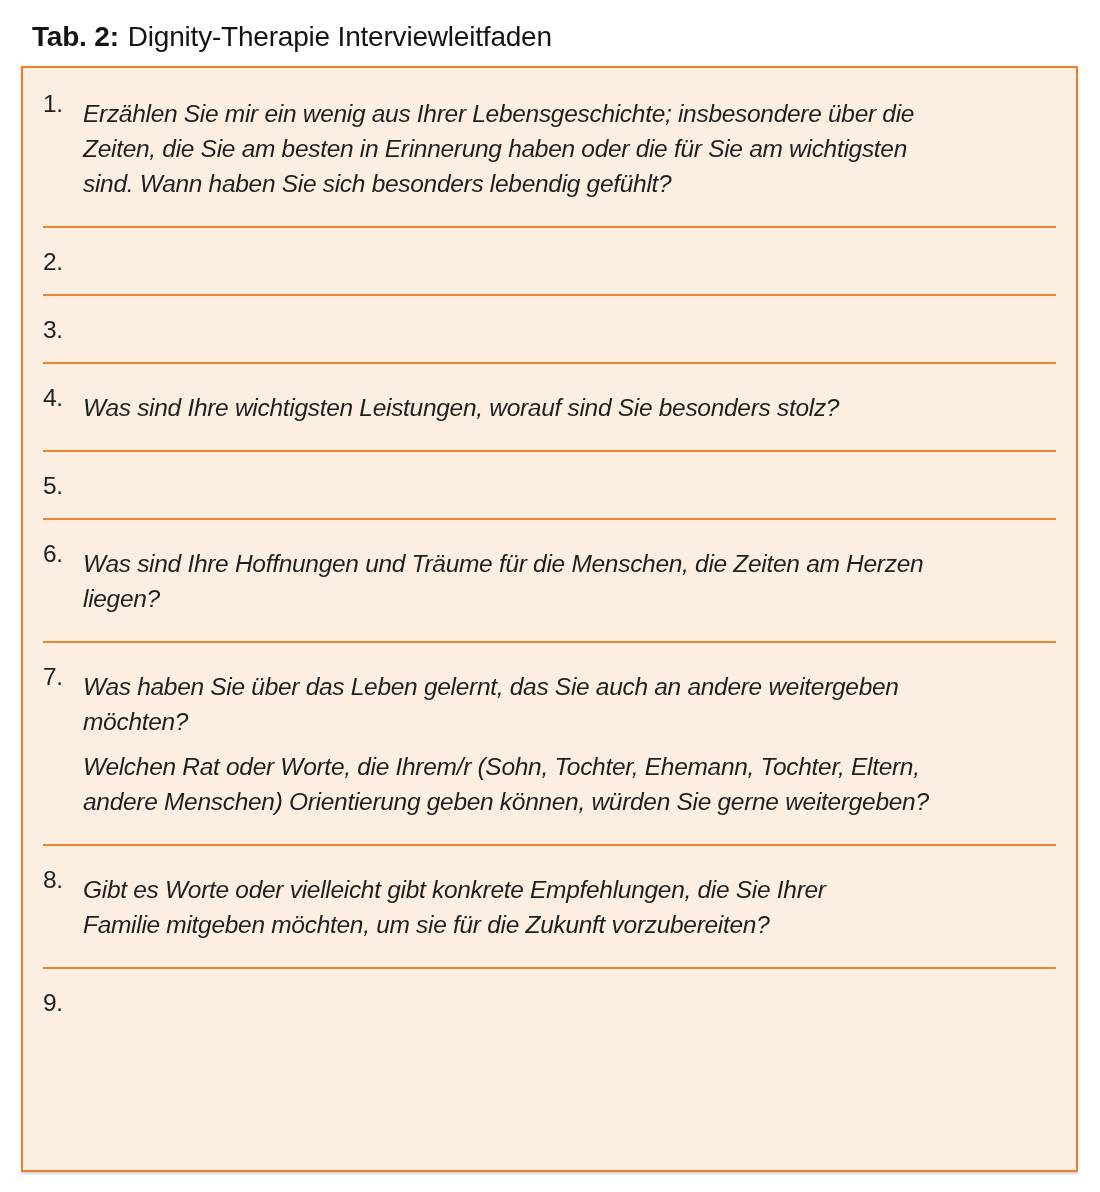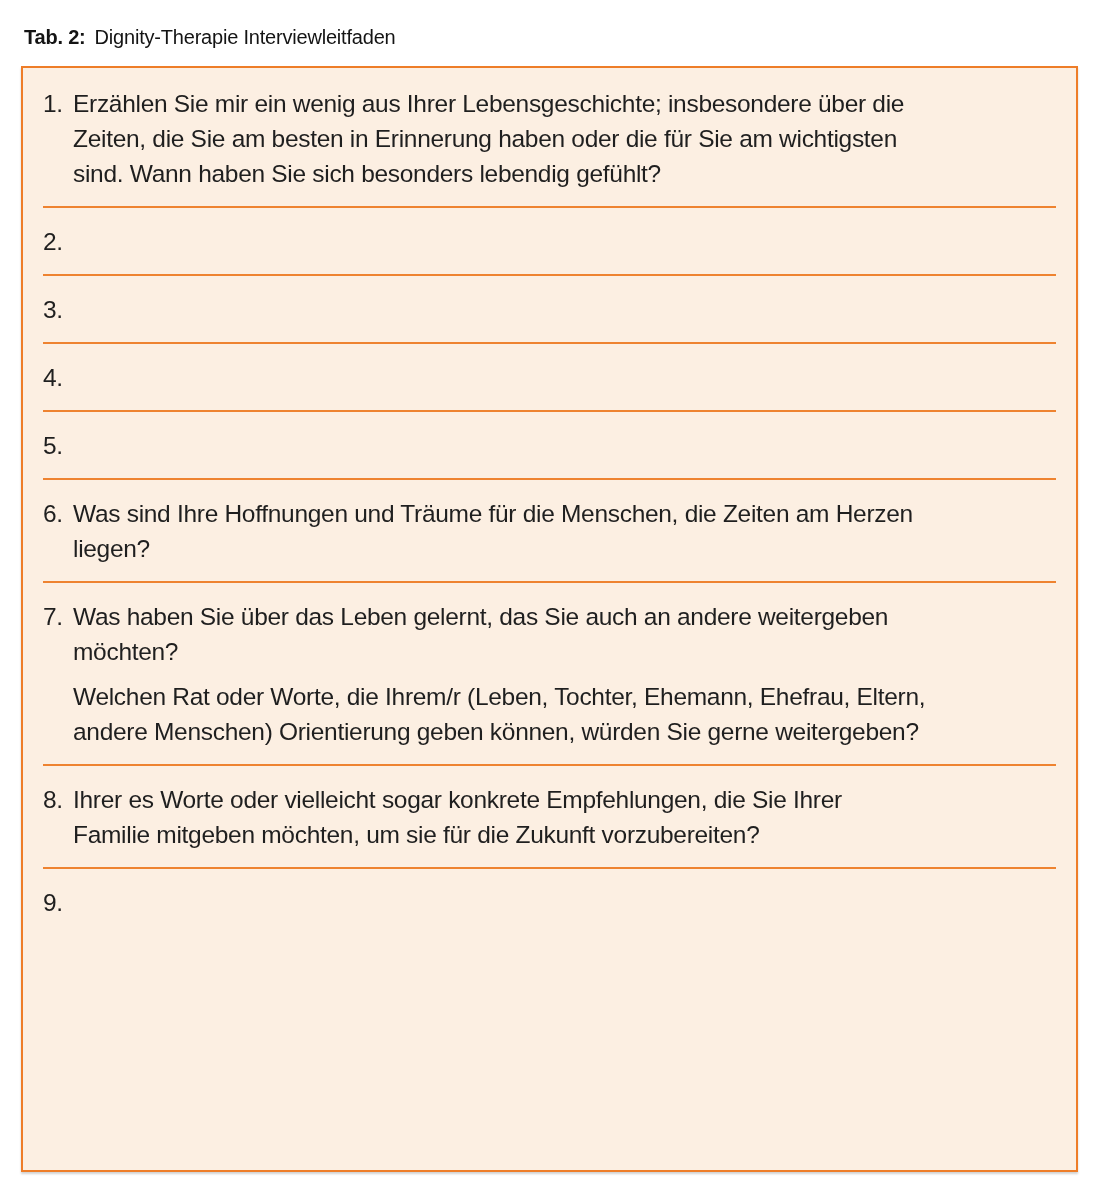--- a/index.html
+++ b/index.html
@@ -19,23 +19,23 @@
     color: var(--text, #1f1f1f);
   }
   .page {
     position: relative;
     width: 1100px;
     height: 1192px;
     overflow: hidden;
   }
   .caption {
     position: absolute;
-    left: 24px;
+    left: 32px;
     top: 20px;
-    font-size: 20px;
+    font-size: 28px;
     line-height: 34px;
     letter-spacing: -0.2px;
     color: #141414;
     white-space: nowrap;
   }
   .caption .caption-label {
     font-weight: 700;
     margin-right: 9px;
   }
   .panel {
@@ -70,23 +70,24 @@
     line-height: 35px;
     letter-spacing: -0.3px;
   }
   .qtext {
     flex: 1 1 auto;
     font-size: 24.5px;
     line-height: 35px;
     letter-spacing: -0.3px;
   }
   .qtext p {
-    margin: 0;
+    margin: 10px;
     white-space: pre-line;
     overflow-wrap: break-word;
+    font-style: italic;
   }
   .qtext p + p {
     margin-top: 10px;
   }
 </style>
 </head>
 <body>
 
 <div class="page">
 
@@ -109,48 +110,51 @@
       <li>
         <span class="num">2.</span>
       </li>
 
       <li>
         <span class="num">3.</span>
       </li>
 
       <li>
         <span class="num">4.</span>
+        <div class="qtext">
+          <p>Was sind Ihre wichtigsten Leistungen, worauf sind Sie besonders stolz?</p>
+        </div>
       </li>
 
       <li>
         <span class="num">5.</span>
       </li>
 
       <li>
         <span class="num">6.</span>
         <div class="qtext">
           <p>Was sind Ihre Hoffnungen und Träume für die Menschen, die Zeiten am Herzen
 liegen?</p>
         </div>
       </li>
 
       <li>
         <span class="num">7.</span>
         <div class="qtext">
           <p>Was haben Sie über das Leben gelernt, das Sie auch an andere weitergeben
 möchten?</p>
-          <p>Welchen Rat oder Worte, die Ihrem/r (Leben, Tochter, Ehemann, Ehefrau, Eltern,
+          <p>Welchen Rat oder Worte, die Ihrem/r (Sohn, Tochter, Ehemann, Tochter, Eltern,
 andere Menschen) Orientierung geben können, würden Sie gerne weitergeben?</p>
         </div>
       </li>
 
       <li>
         <span class="num">8.</span>
         <div class="qtext">
-          <p>Ihrer es Worte oder vielleicht sogar konkrete Empfehlungen, die Sie Ihrer
+          <p>Gibt es Worte oder vielleicht gibt konkrete Empfehlungen, die Sie Ihrer
 Familie mitgeben möchten, um sie für die Zukunft vorzubereiten?</p>
         </div>
       </li>
 
       <li>
         <span class="num">9.</span>
       </li>
 
     </ol>
   </div>

